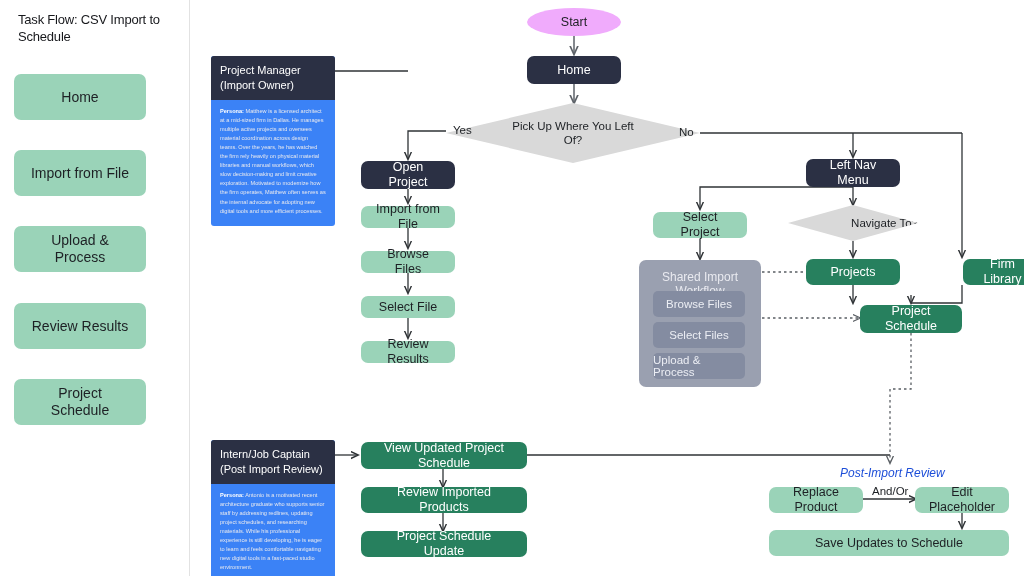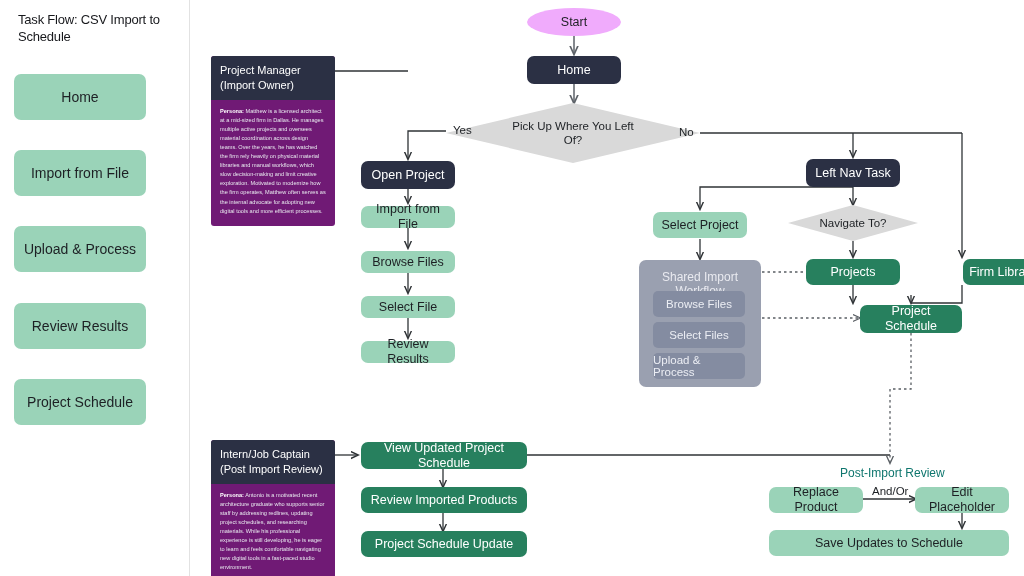--- a/index.html
+++ b/index.html
@@ -26,21 +26,21 @@
   }
 
   
   .node {
     position: absolute;
     display: flex; align-items: center; justify-content: center;
     text-align: center;
     border-radius: 7px;
     font-size: 12.5px;
     line-height: 1.2;
-    padding: 2px 6px;
+    padding: 2px 14px;
   }
   .node.big { font-size: 14px; }
   .mint   { background: #9ad3b8; color: #1d2024; }
   .green  { background: #27805e; color: #ffffff; }
   .navy   { background: #2b3044; color: #ffffff; }
 
   .diamond {
     position: absolute;
     display: flex; align-items: center; justify-content: center;
     text-align: center;
@@ -52,21 +52,21 @@
     position: absolute;
     display: flex; align-items: center; justify-content: center;
     background: #f0abfc; border-radius: 50%;
     font-size: 12.5px; color: #1d2024;
   }
 
   
   .persona {
     position: absolute; width: 124px;
     border-radius: 3px; overflow: hidden;
-    background: #701a75;
+    background: #3b82f6;
   }
   .persona-head {
     background: #2b3044; color: #ffffff;
     font-size: 11px; line-height: 1.32;
     padding: 7px 9px 8px 9px;
   }
   .persona-body {
     color: #e8e9ef; font-size: 5.6px; line-height: 1.62;
     padding: 7px 9px 10px 9px;
   }
@@ -88,21 +88,21 @@
     display: flex; align-items: center; justify-content: center;
     color: #eceef4; font-size: 11.5px;
   }
 
   
   .edge-label {
     position: absolute; font-size: 11.5px; color: #1d2024;
     white-space: nowrap;
   }
   .section-label {
-    position: absolute; font-size: 12px; color: #0f766e; white-space: nowrap;
+    position: absolute; font-size: 12px; color: #1d4ed8; white-space: nowrap; font-style: italic;
   }
 </style>
 </head>
 <body>
 
 <div id="canvas">
 
   <svg class="edges" viewBox="0 0 1024 576">
     <defs>
       <marker id="ah" markerWidth="7" markerHeight="7" refX="5.6" refY="3" orient="auto">
@@ -243,28 +243,28 @@
     <span>Browse Files</span>
   </div>
   <div class="node mint" style="left:361px; top:296px; width:94px; height:22px;">
     <span>Select File</span>
   </div>
   <div class="node mint" style="left:361px; top:341px; width:94px; height:22px;">
     <span>Review Results</span>
   </div>
 
   <div class="node navy" style="left:806px; top:159px; width:94px; height:28px;">
-    <span>Left Nav Task</span>
+    <span>Left Nav Menu</span>
   </div>
 
   <div class="node mint" style="left:653px; top:212px; width:94px; height:26px;">
     <span>Select Project</span>
   </div>
 
-  <div class="diamond" style="left:788px; top:205px; width:130px; height:36px;">
+  <div class="diamond" style="left:788px; top:205px; width:130px; height:36px;justify-content:flex-end;">
     <span>Navigate To?</span>
   </div>
 
   <div class="node green" style="left:806px; top:259px; width:94px; height:26px;">
     <span>Projects</span>
   </div>
   <div class="node green" style="left:915px; top:259px; width:79px; height:26px;margin-left:48px;">
     <span>Firm Library</span>
   </div>
   <div class="node green" style="left:860px; top:305px; width:102px; height:28px;">

